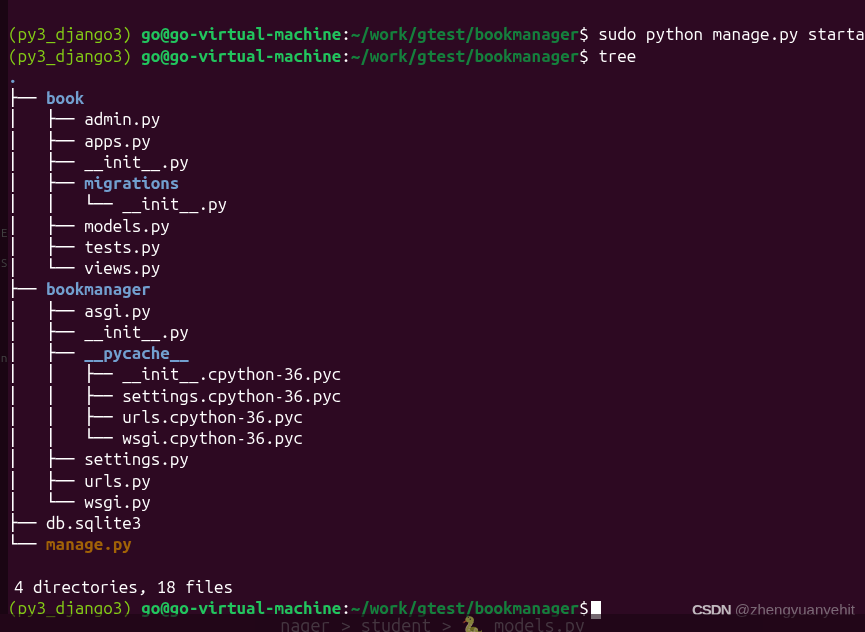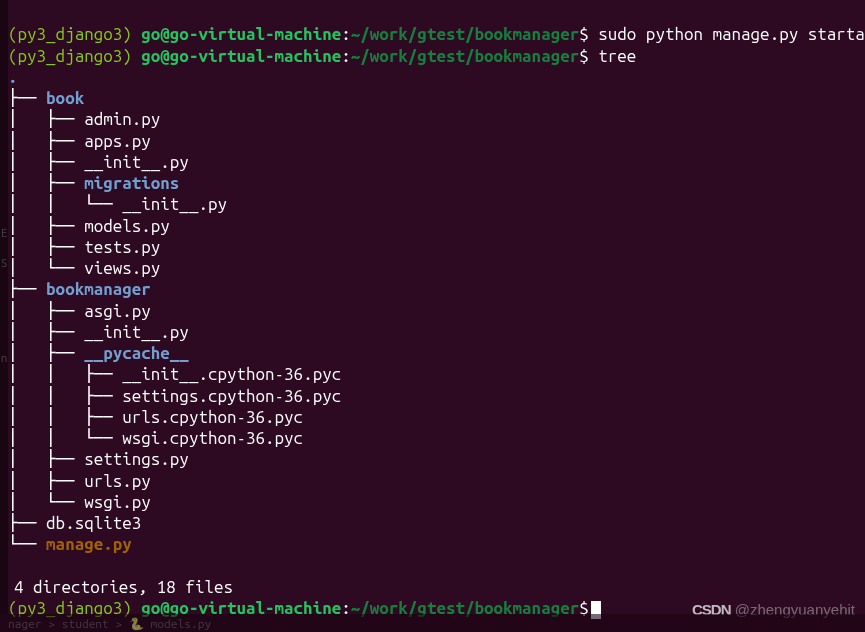--- a/index.html
+++ b/index.html
@@ -55,26 +55,27 @@
       letter-spacing: -1px;
     }
     .statusbar {
       position: absolute;
       bottom: 0;
       left: 0;
       right: 0;
       height: 18px;
       background: #1a0513;
       color: #555;
-      font-size: 12px;
+      font-size: 18px;
       padding: 0 8px;
       display: flex;
       justify-content: space-between;
       align-items: center;
       opacity: 0.6;
+      flex-direction: column;
     }
     .left-gutter {
       position: absolute;
       left: 0;
       top: 0;
       bottom: 18px;
       width: 8px;
       background: #1a0513;
     }
     .gutter-char {

